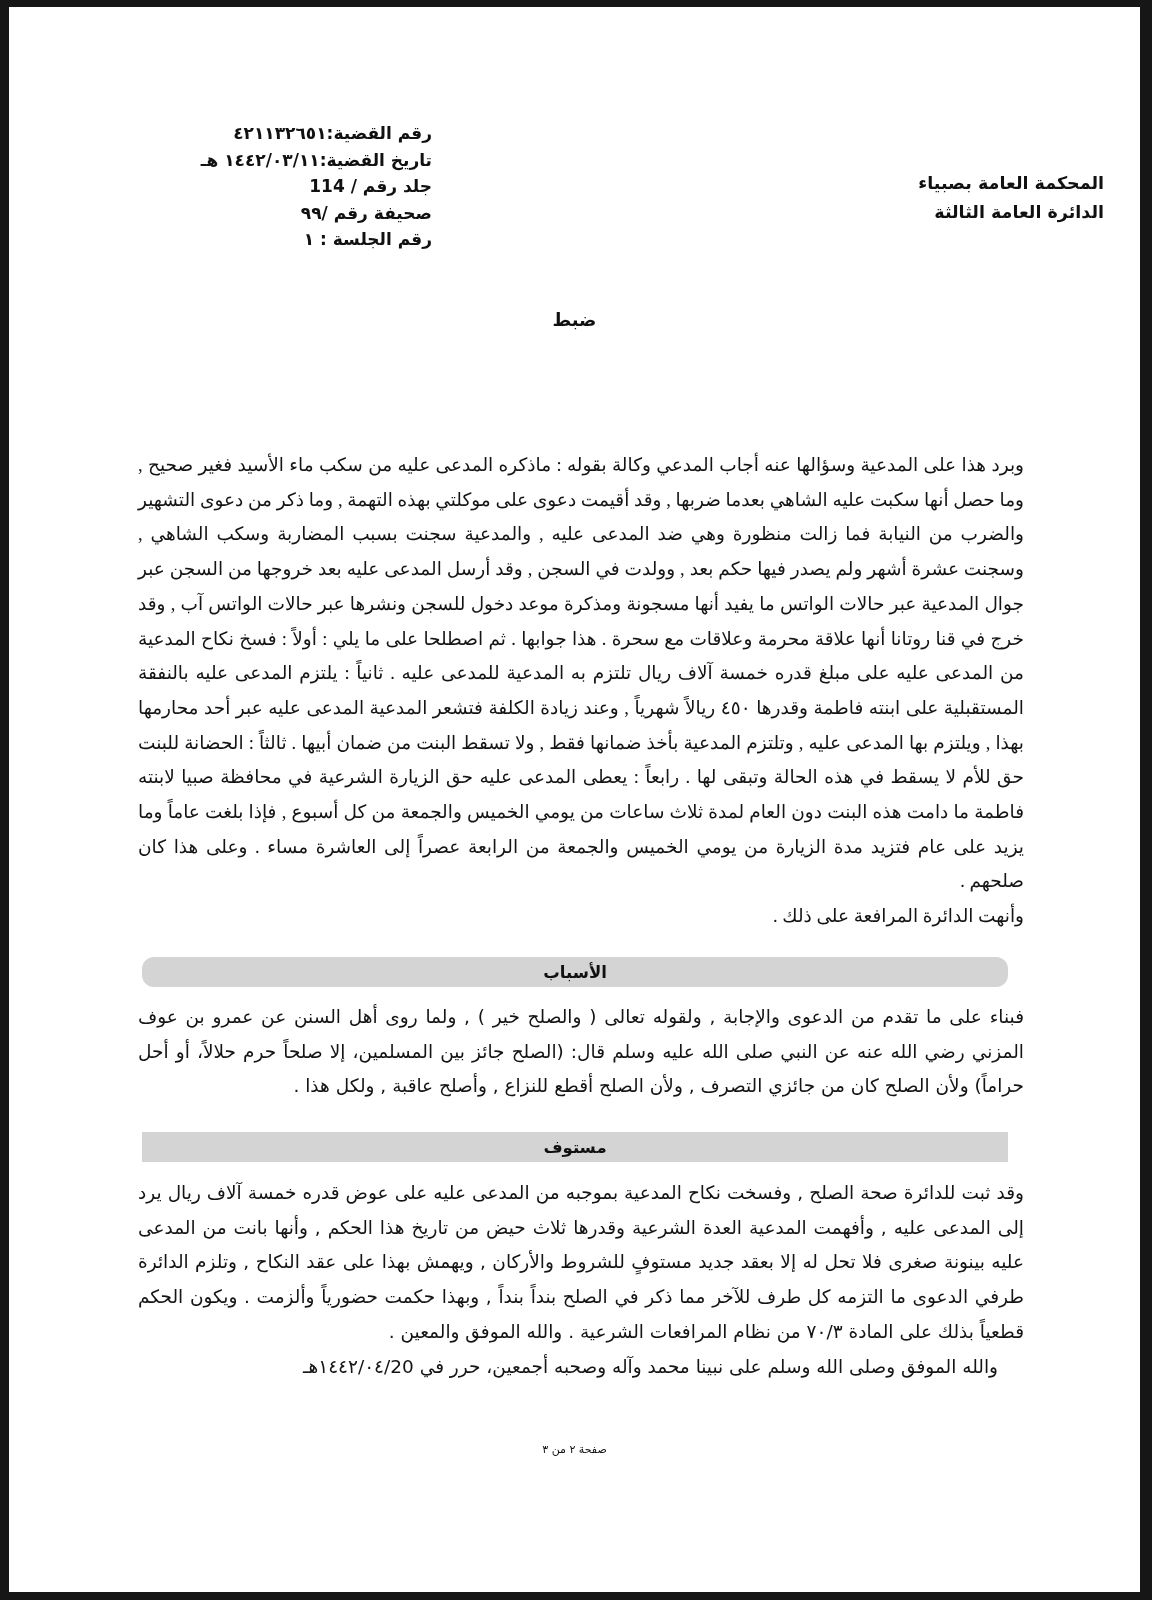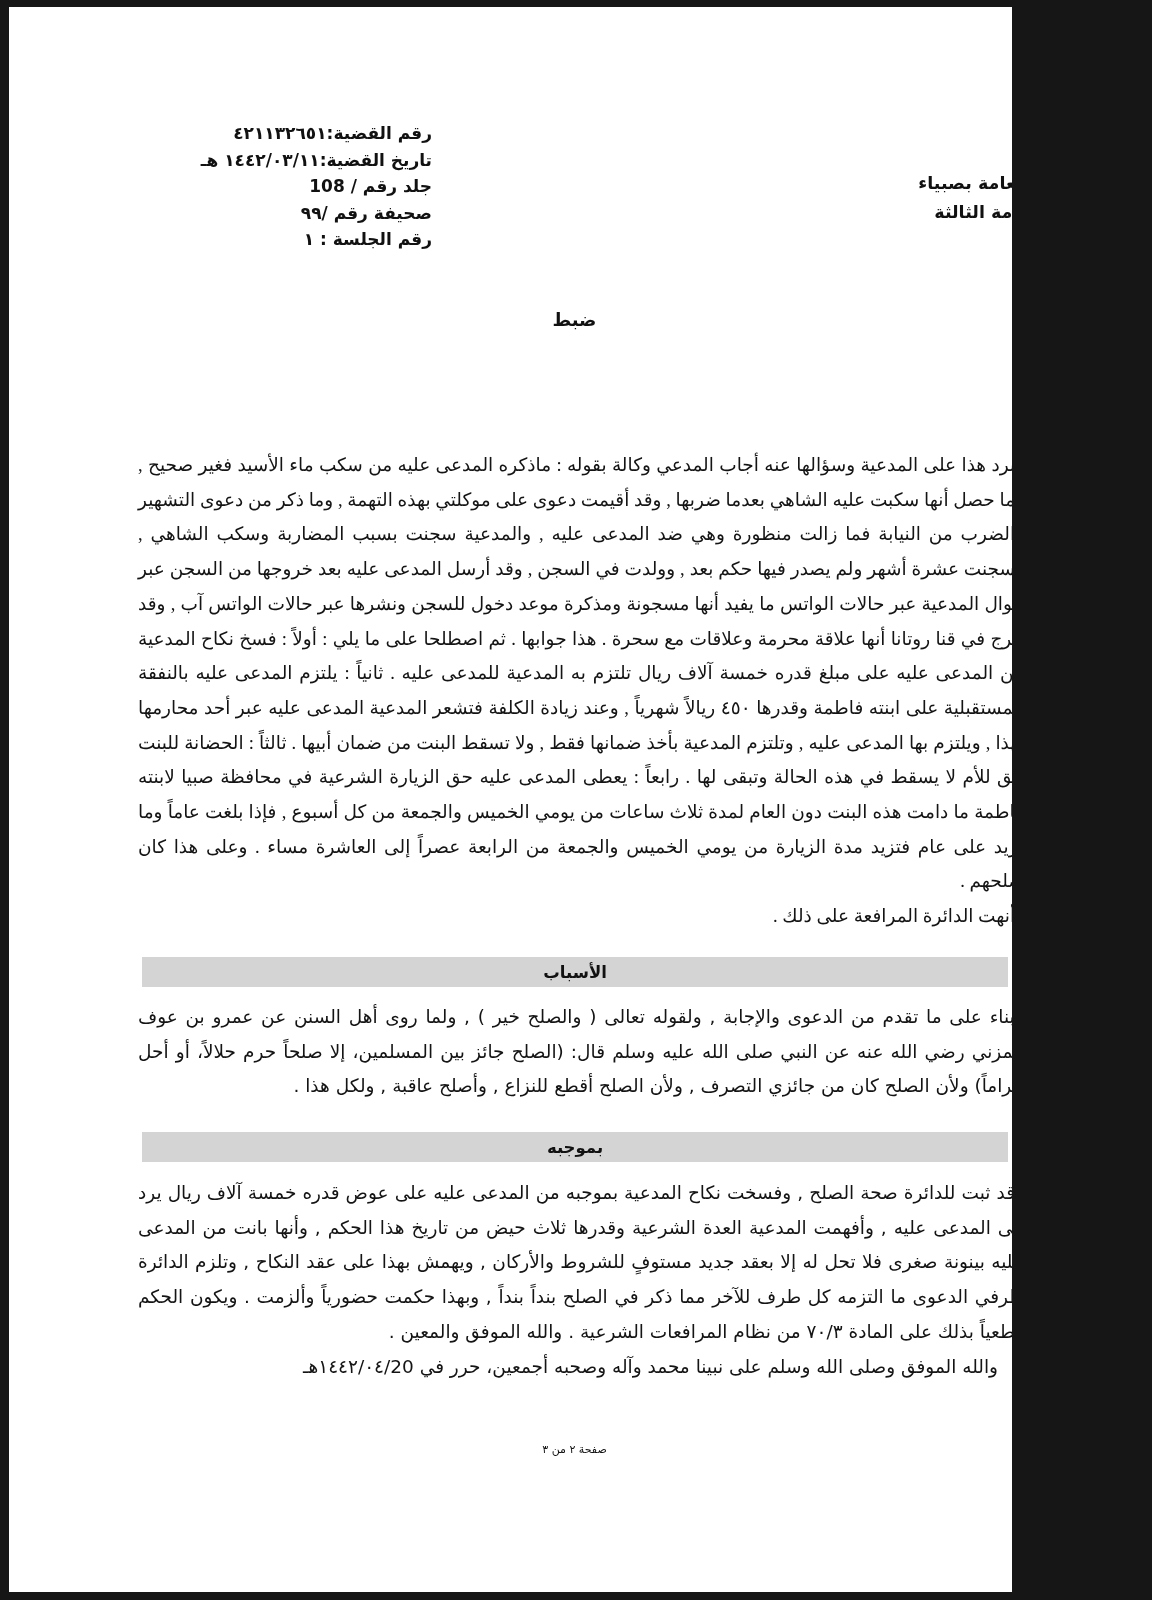--- a/index.html
+++ b/index.html
@@ -1,18 +1,18 @@
 <!DOCTYPE html>
 <html lang="ar"><head>
 <meta charset="utf-8">
 <style>
   html, body { margin: 0; padding: 0; background: #161616; }
   .canvas {
     position: relative;
-    width: 1012px;
+    width: 1152px;
     height: 1600px;
     background: #161616;
     overflow: hidden;
     font-family: "DejaVu Sans", sans-serif;
   }
   .page {
     position: absolute;
     left: 9px;
     top: 7px;
     width: 1131px;
@@ -66,21 +66,21 @@
     display: flex;
     align-items: center;
     justify-content: center;
     font-weight: bold;
     font-size: 16.5px;
     color: #111;
     direction: rtl;
     z-index: 2;
   }
   .bar-pleading { top: 406px; }
-  .bar-reasons  { top: 950px; }
+  .bar-reasons  { top: 950px; border-radius: 12px; }
   .bar-ruling   { top: 1125px; }
 
   .text-block {
     position: absolute;
     left: 129px;
     width: 886px;
     direction: rtl;
     color: #141414;
     font-size: 18.5px;
     line-height: 34.7px;
@@ -106,21 +106,21 @@
 </style>
 </head>
 <body>
 
 <div class="canvas">
   <div class="page">
 
     <div class="case-info">
       <div>رقم القضية:٤٢١١٣٢٦٥١</div>
       <div>تاريخ القضية:١٤٤٢/٠٣/١١ هـ</div>
-      <div>جلد رقم / 108</div>
+      <div>جلد رقم / 114</div>
       <div>صحيفة رقم /٩٩</div>
       <div>رقم الجلسة : ١</div>
     </div>
 
     <div class="court-block">
       <div>المحكمة العامة بصبياء</div>
       <div>الدائرة العامة الثالثة</div>
     </div>
 
     <div class="doc-title">ضبط</div>
@@ -133,21 +133,21 @@
 
     <div class="section-bar bar-reasons">
       <span>الأسباب</span>
     </div>
 
     <div class="text-block block-reasons">
       <div class="body">فبناء على ما تقدم من الدعوى والإجابة , ولقوله تعالى ( والصلح خير ) , ولما روى أهل السنن عن عمرو بن عوف المزني رضي الله عنه عن النبي صلى الله عليه وسلم قال: (الصلح جائز بين المسلمين، إلا صلحاً حرم حلالاً، أو أحل حراماً) ولأن الصلح كان من جائزي التصرف , ولأن الصلح أقطع للنزاع , وأصلح عاقبة , ولكل هذا .</div>
     </div>
 
     <div class="section-bar bar-ruling">
-      <span>بموجبه</span>
+      <span>مستوف</span>
     </div>
 
     <div class="text-block block-ruling">
       <div class="body">وقد ثبت للدائرة صحة الصلح , وفسخت نكاح المدعية بموجبه من المدعى عليه على عوض قدره خمسة آلاف ريال يرد إلى المدعى عليه , وأفهمت المدعية العدة الشرعية وقدرها ثلاث حيض من تاريخ هذا الحكم , وأنها بانت من المدعى عليه بينونة صغرى فلا تحل له إلا بعقد جديد مستوفٍ للشروط والأركان , ويهمش بهذا على عقد النكاح , وتلزم الدائرة طرفي الدعوى ما التزمه كل طرف للآخر مما ذكر في الصلح بنداً بنداً , وبهذا حكمت حضورياً وألزمت . ويكون الحكم قطعياً بذلك على المادة ٧٠/٣ من نظام المرافعات الشرعية . والله الموفق والمعين .</div>
       <div class="closing">والله الموفق وصلى الله وسلم على نبينا محمد وآله وصحبه أجمعين، حرر في ١٤٤٢/٠٤/20هـ</div>
     </div>
 
     <div class="page-footer">صفحة ٢ من ٣</div>
 
   </div>

